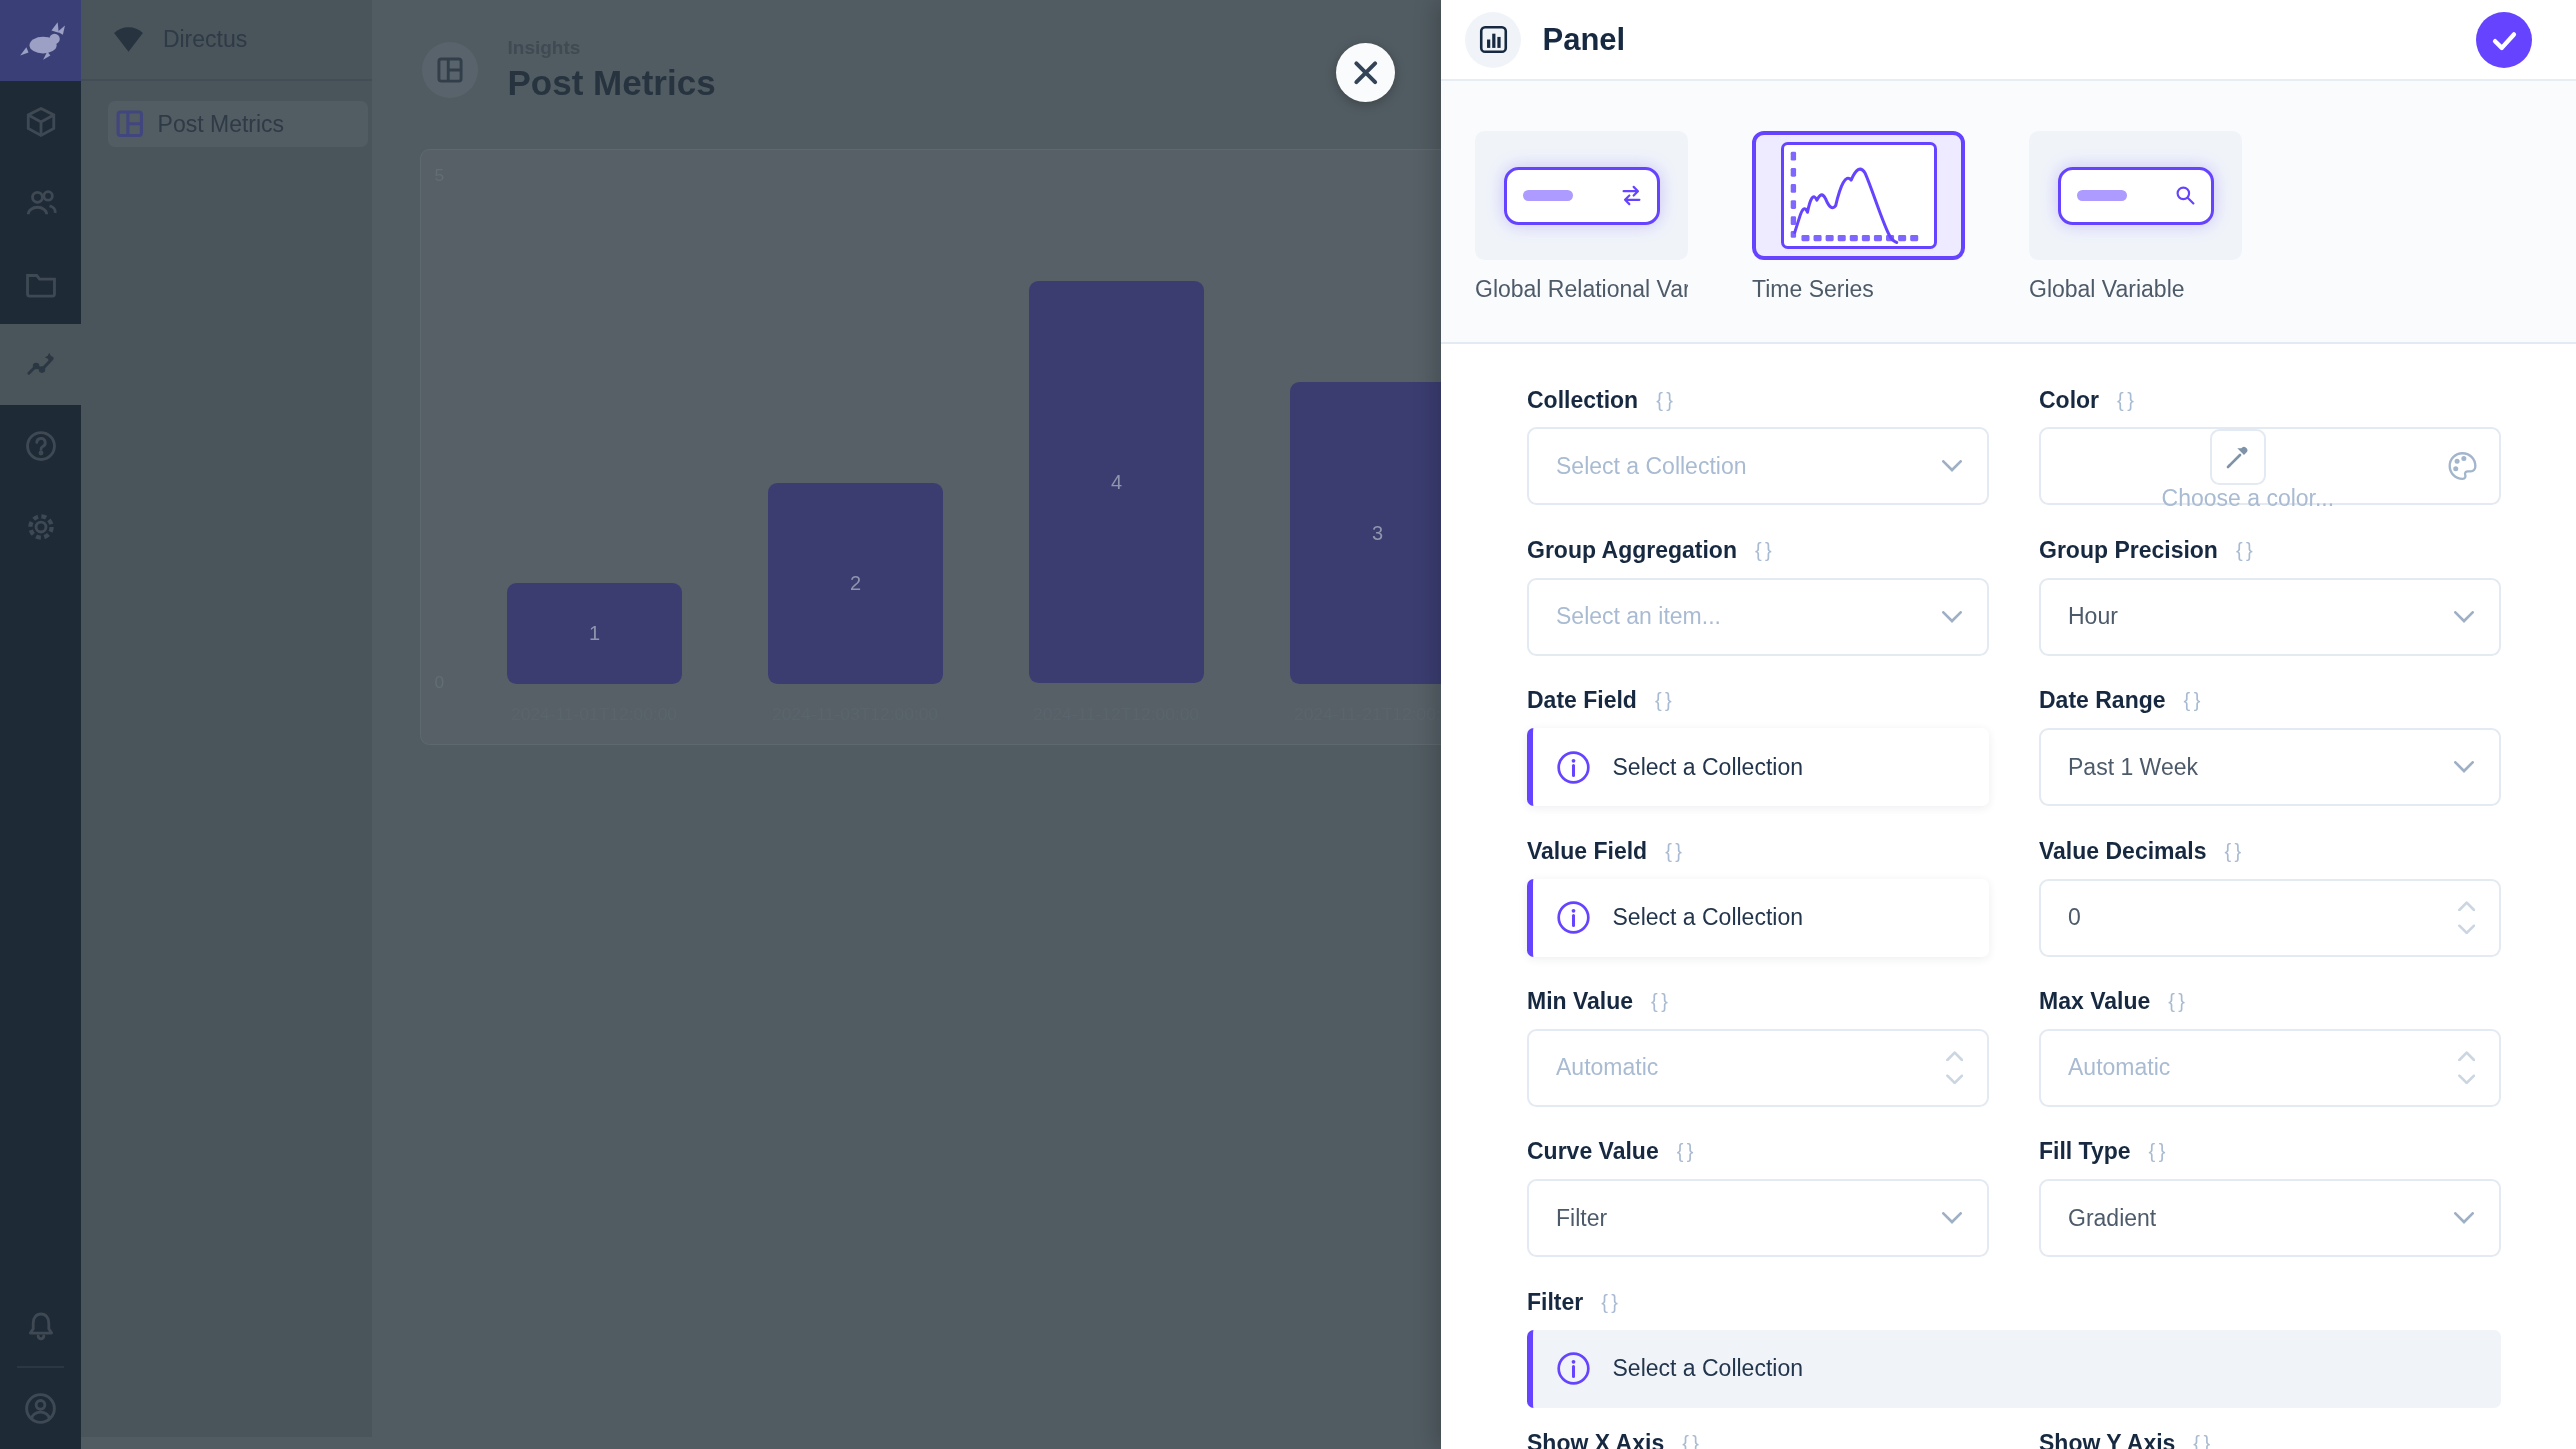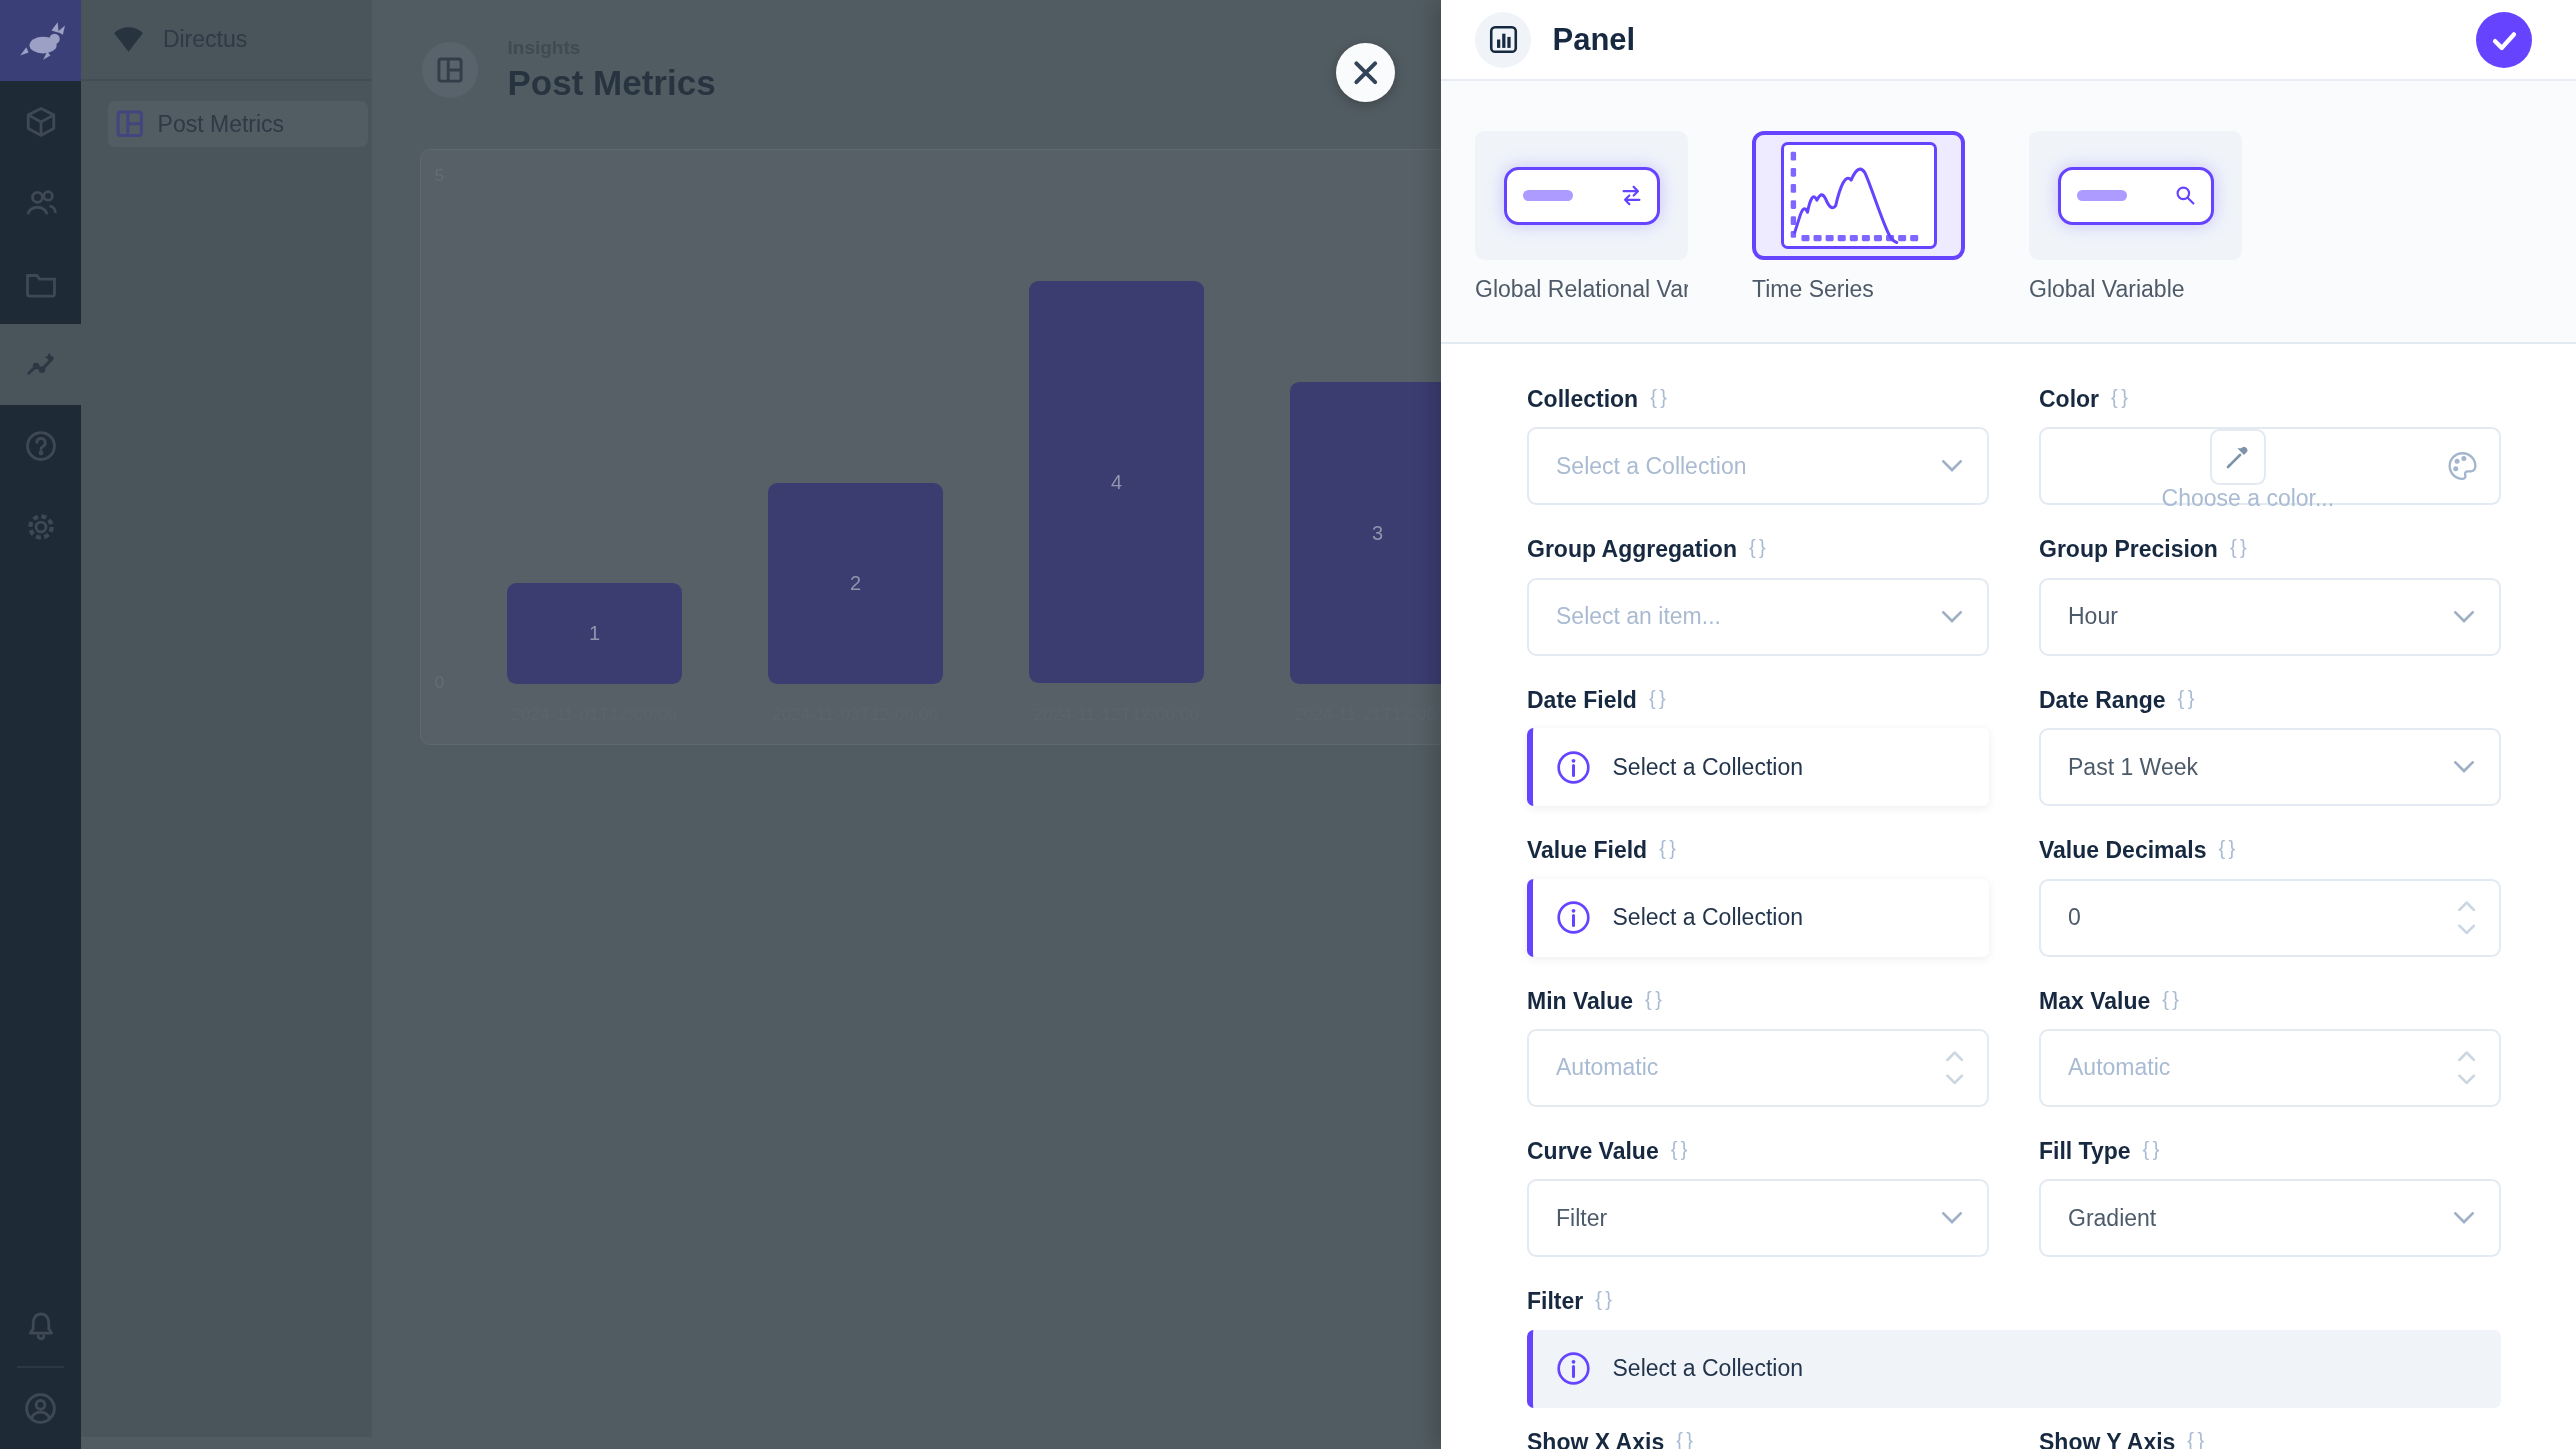--- a/index.html
+++ b/index.html
@@ -30,40 +30,40 @@
   .bar { position:absolute; background:#3B3D71; border-radius:9.4px; display:flex; align-items:center; justify-content:center; }
   .bar span { color:#9094AC; font-size:20px; }
   .xl { position:absolute; width:228px; text-align:center; font-size:17.4px; color:#5A646C; top:554px; }
 
   
   .scrim { position:absolute; inset:0; z-index:4; background:transparent; }
   .close-btn { position:absolute; left:1336px; top:43px; width:59px; height:59px; border-radius:50%; background:#FAFBFC; z-index:6; display:flex; align-items:center; justify-content:center; box-shadow:0 2.7px 10.7px rgba(0,0,0,0.25); cursor:pointer; }
 
   
   .drawer { position:absolute; left:1441px; top:0; width:1135px; height:1449px; background:#fff; z-index:10; box-shadow:-6.7px 0 20px rgba(0,0,0,0.18); }
-  .d-header { height:81px; border-bottom:2px solid #E8EDF3; display:flex; align-items:center; padding-left:34px; position:relative; background:#fff; }
+  .d-header { height:81px; border-bottom:2px solid #E8EDF3; display:flex; align-items:center; padding-left:24px; position:relative; background:#fff; }
   .d-hicon { width:56px; height:56px; border-radius:50%; background:#F0F4F9; display:flex; align-items:center; justify-content:center; color:#172940; }
   .d-title { margin-left:21.5px; font-size:31px; font-weight:700; color:#172940; }
   .check-btn { position:absolute; right:44px; top:12px; width:56px; height:56px; border-radius:50%; background:#6644FF; display:flex; align-items:center; justify-content:center; cursor:pointer; }
 
   .type-section { height:263px; border-bottom:2px solid #E4EAF1; background:#FAFBFD; padding:50px 0 0 34px; }
   .cards-row { display:flex; gap:64px; }
   .tcard { width:213px; height:129px; border-radius:9.4px; background:#F0F4F9; display:flex; align-items:center; justify-content:center; cursor:pointer; }
   .tcard.selected { background:#EEEAFF; border:4px solid #6644FF; border-radius:12px; }
   .fake-input { width:156px; height:58px; background:#fff; border:3.4px solid #6644FF; border-radius:14.8px; display:flex; align-items:center; padding:0 13.4px 0 16px; box-shadow:0 0 17.4px rgba(102,68,255,0.28); }
   .fake-dash { width:50px; height:10.7px; border-radius:5.4px; background:#AD9BFF; }
   .fake-right { margin-left:auto; display:flex; color:#6644FF; }
   .ts-thumb { width:156px; height:107px; background:#fff; border:3.4px solid #6644FF; border-radius:6.7px; }
   .labels-row { display:flex; gap:64px; margin-top:16px; }
   .tlabel { width:213px; font-size:23px; color:#4D5A68; white-space:nowrap; overflow:hidden; }
 
   .form { display:grid; grid-template-columns:1fr 1fr; column-gap:50px; padding:42px 75px 0 86px; background:#fff; }
   .fg { margin-bottom:31px; }
   .fg.wide { grid-column:1 / -1; margin-bottom:21.5px; }
-  .flabel { height:28px; display:flex; align-items:flex-start; gap:12px; margin-bottom:13.4px; }
+  .flabel { height:28px; display:flex; align-items:center; gap:18px; margin-bottom:13.4px; }
   .ltext { font-size:23px; font-weight:700; color:#172940; }
   .raw { font-size:20px; color:#A9BBD2; letter-spacing:3.4px; cursor:pointer; }
   .control { position:relative; height:78px; background:#fff; border:2px solid #E4EAF1; border-radius:9.4px; display:flex; align-items:center; padding:0 74px 0 27px; font-size:23px; cursor:pointer; }
   .control .value { color:#4C5A6A; }
   .control .placeholder { color:#A9BBD2; }
   .chev { position:absolute; right:25.5px; top:50%; transform:translateY(-50%); color:#9FB0C6; }
   .stepper { position:absolute; right:24px; top:50%; transform:translateY(-50%); display:flex; flex-direction:column; gap:13.4px; color:#CBD6E2; cursor:pointer; }
   .color-ctl { padding-left:10.7px;flex-direction:column; }
   .eyedrop-box { width:56px; height:56px; border:2px solid #E4EAF1; border-radius:9.4px; display:flex; align-items:center; justify-content:center; color:#7E92A8; cursor:pointer; flex:0 0 auto; }
   .color-ctl .placeholder { margin-left:19px; }

